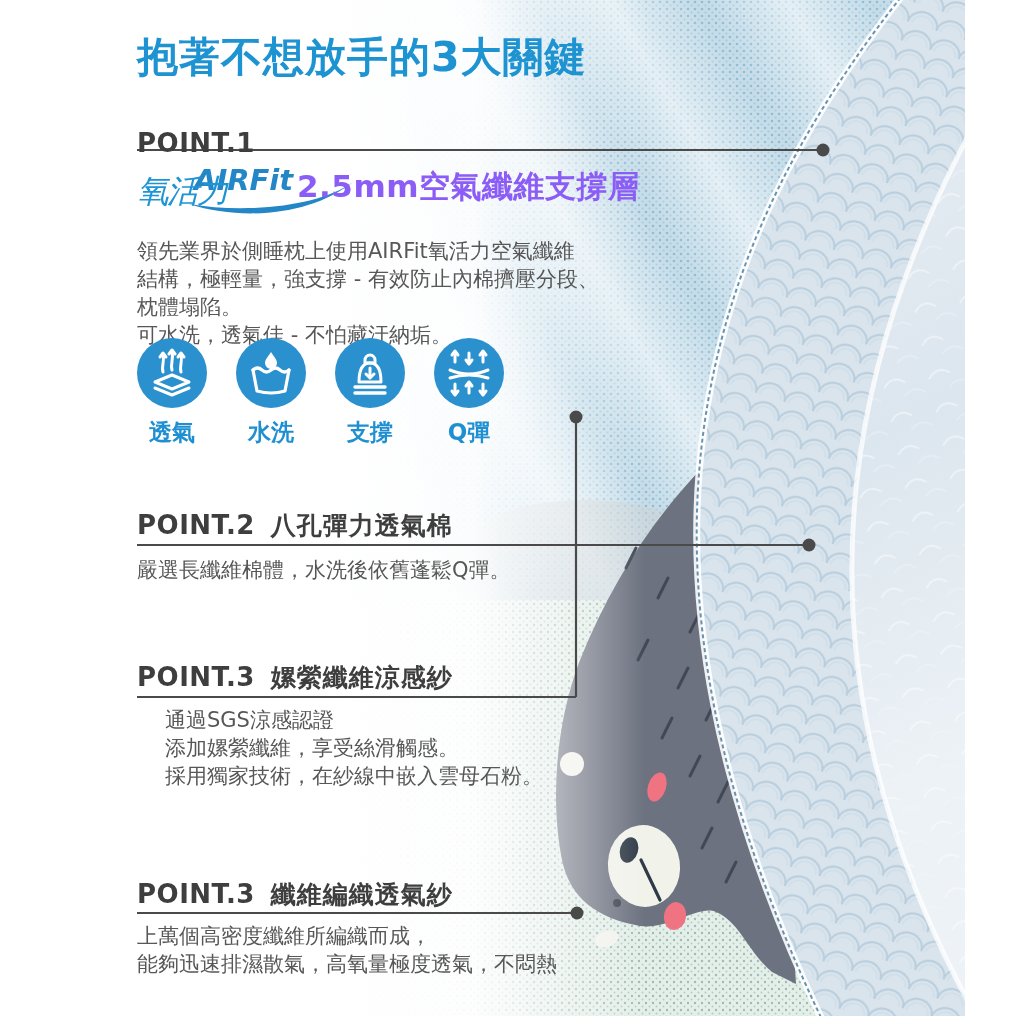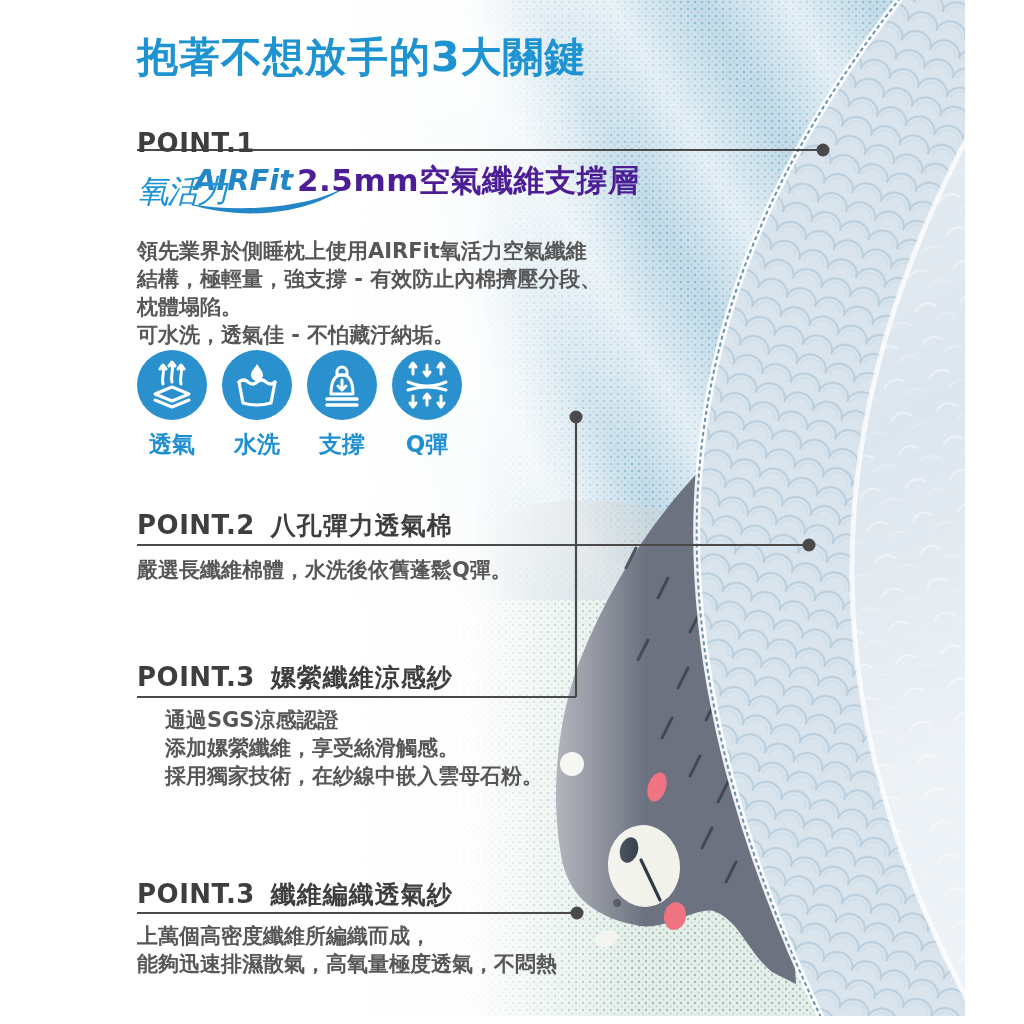--- a/index.html
+++ b/index.html
@@ -11,32 +11,32 @@
   .abs{position:absolute;}
   
   #text-layer{position:absolute;inset:0;z-index:3;padding-left:40px;}
   .page-title{
     left:137px;top:30px;font-size:41px;font-weight:800;letter-spacing:1px;
     color:#1d93d2;white-space:nowrap;
   }
   .point-row{display:flex;align-items:baseline;gap:16px;color:#3e3e3e;white-space:nowrap;}
   .point-label{font-size:26px;font-weight:800;letter-spacing:.5px;}
   .point-heading{font-size:25px;font-weight:700;letter-spacing:1px;}
-  .body-block{color:#575757;font-size:21px;line-height:28px;white-space:nowrap;font-weight:700;}
+  .body-block{color:#575757;font-size:21px;line-height:28px;white-space:nowrap;font-weight:400;}
   
   #logo{left:137px;top:158px;width:340px;height:76px;}
   .brand-cn{position:absolute;left:0;top:12px;font-size:32px;font-weight:400;
     color:#1f94d4;letter-spacing:-2px;font-style:italic;}
   .brand-en{position:absolute;left:57px;top:-4px;font-size:29px;font-weight:800;
     font-style:italic;color:#2386c7;letter-spacing:0;margin-top:9px;}
   .logo-swoosh{position:absolute;left:50px;top:20px;}
-  .logo-subtitle{position:absolute;left:160px;top:2px;font-size:31px;font-weight:800;
-    color:#4c1d95;white-space:nowrap;letter-spacing:.5px;}
-  
-  #features{left:137px;top:350px;display:flex;gap:15px;}
+  .logo-subtitle{position:absolute;left:160px;top:8px;font-size:31px;font-weight:800;
+    color:#8b5cf6;white-space:nowrap;letter-spacing:.5px;}
+  
+  #features{left:137px;top:338px;display:flex;gap:29px;}
   .feature{width:70px;text-align:center;}
   .feature-circle{width:70px;height:70px;border-radius:50%;background:#2b90ce;
     display:flex;align-items:center;justify-content:center;}
   .feature-label{margin-top:9px;font-size:23px;font-weight:800;color:#1e8fd1;white-space:nowrap;}
   
   #photo-layer{position:absolute;inset:0;z-index:0;}
   #callout-layer{position:absolute;inset:0;z-index:2;pointer-events:none;}
 </style>
 </head>
 <body>

